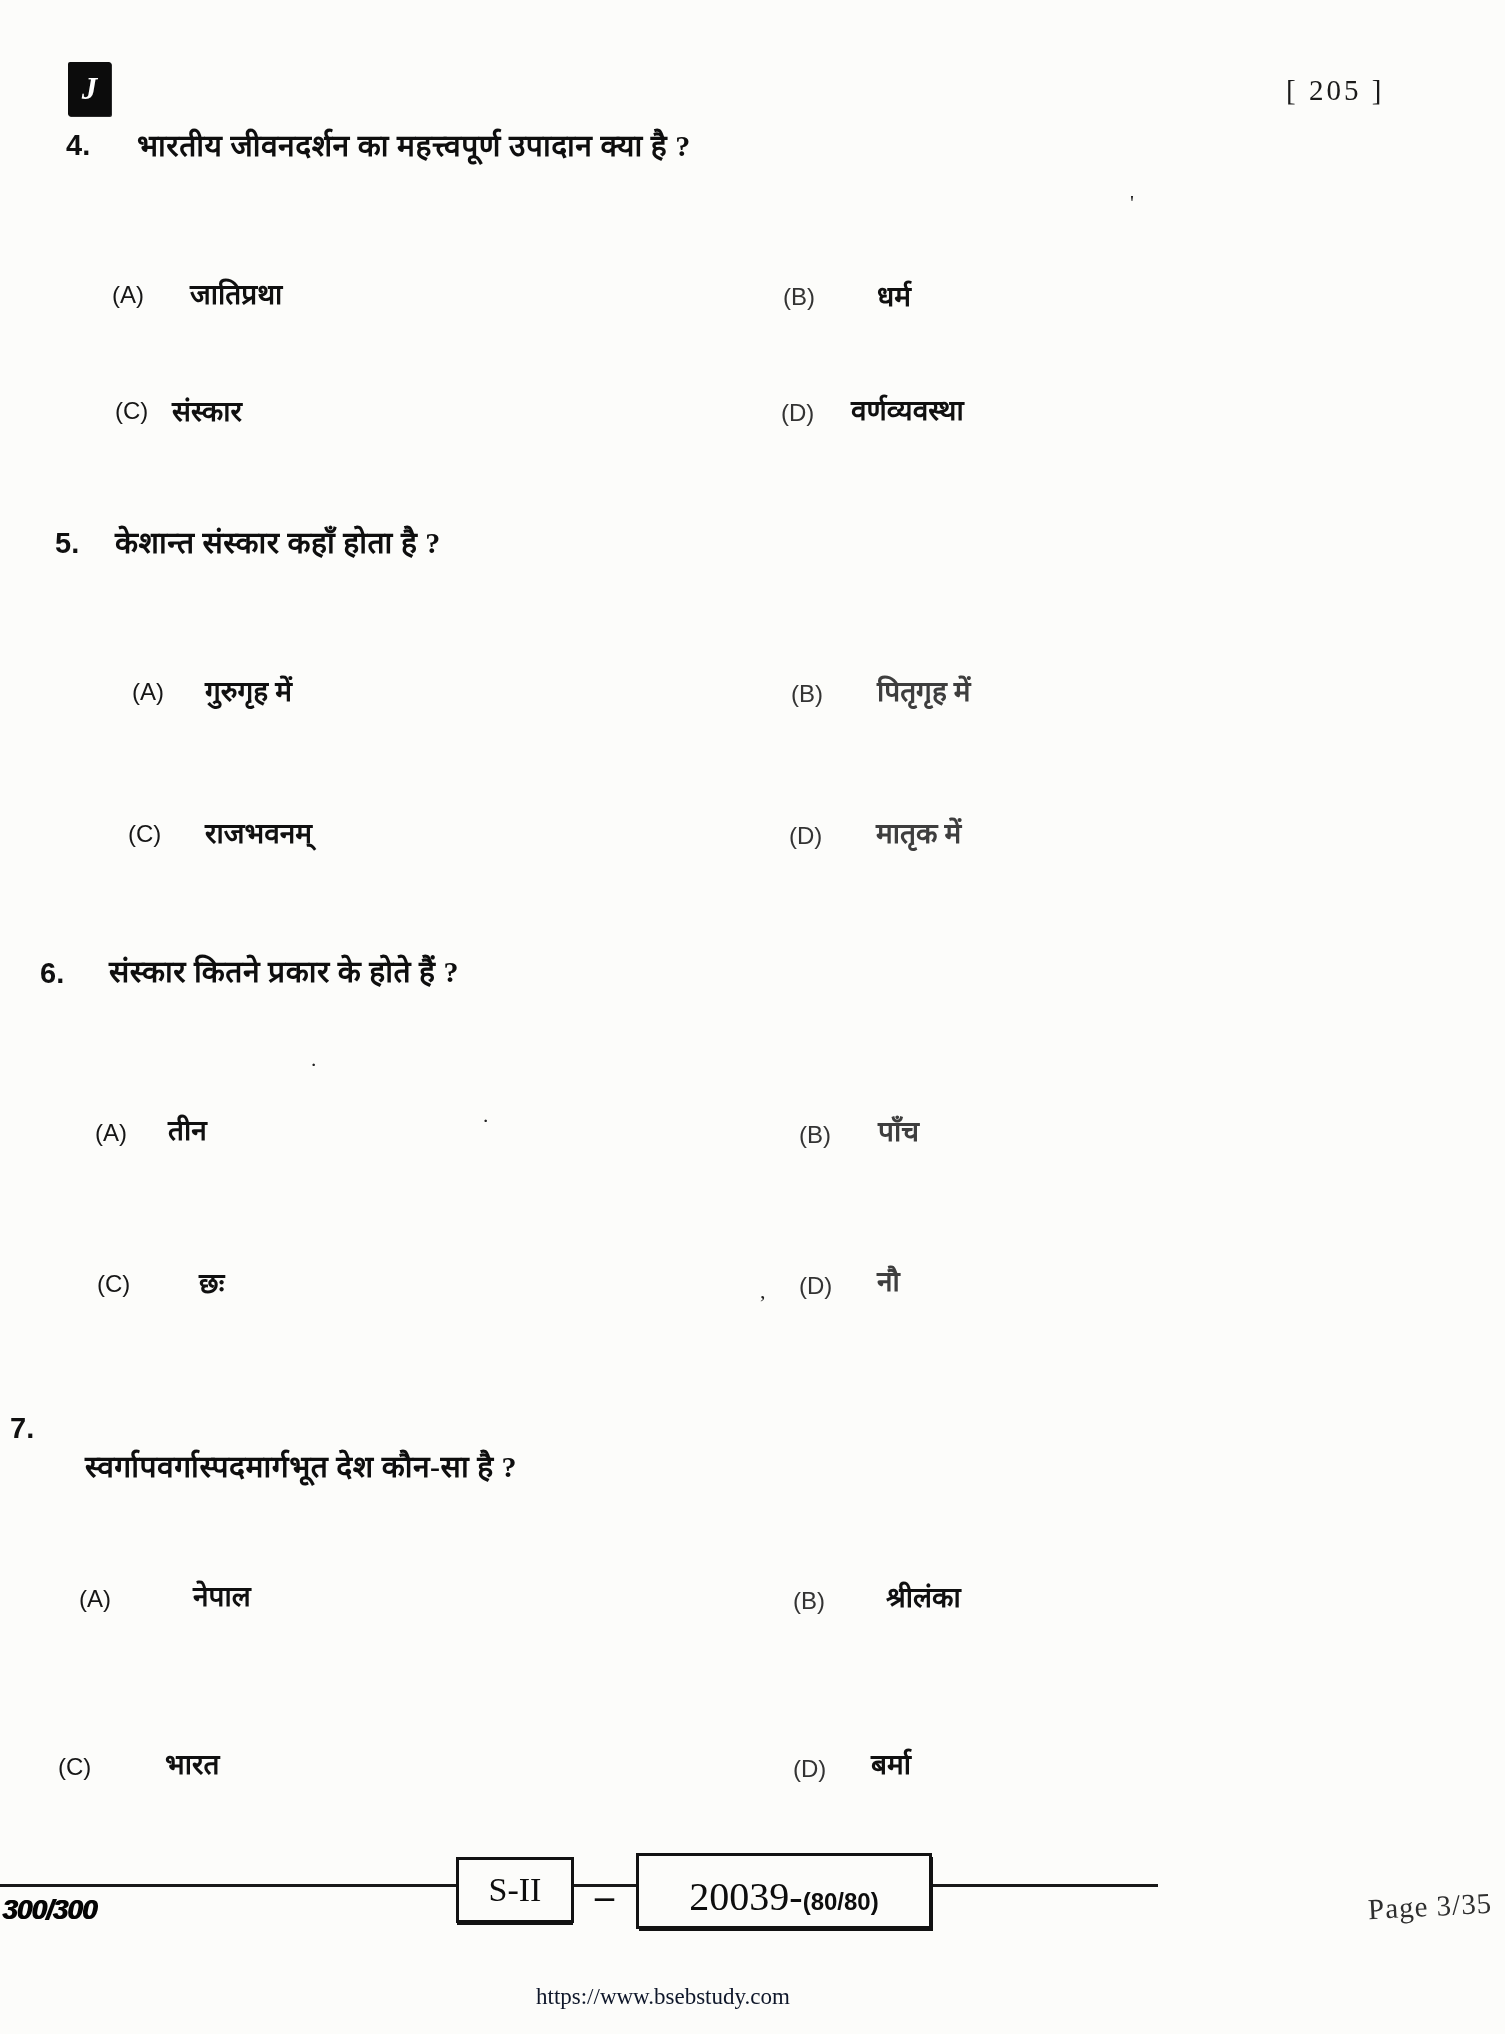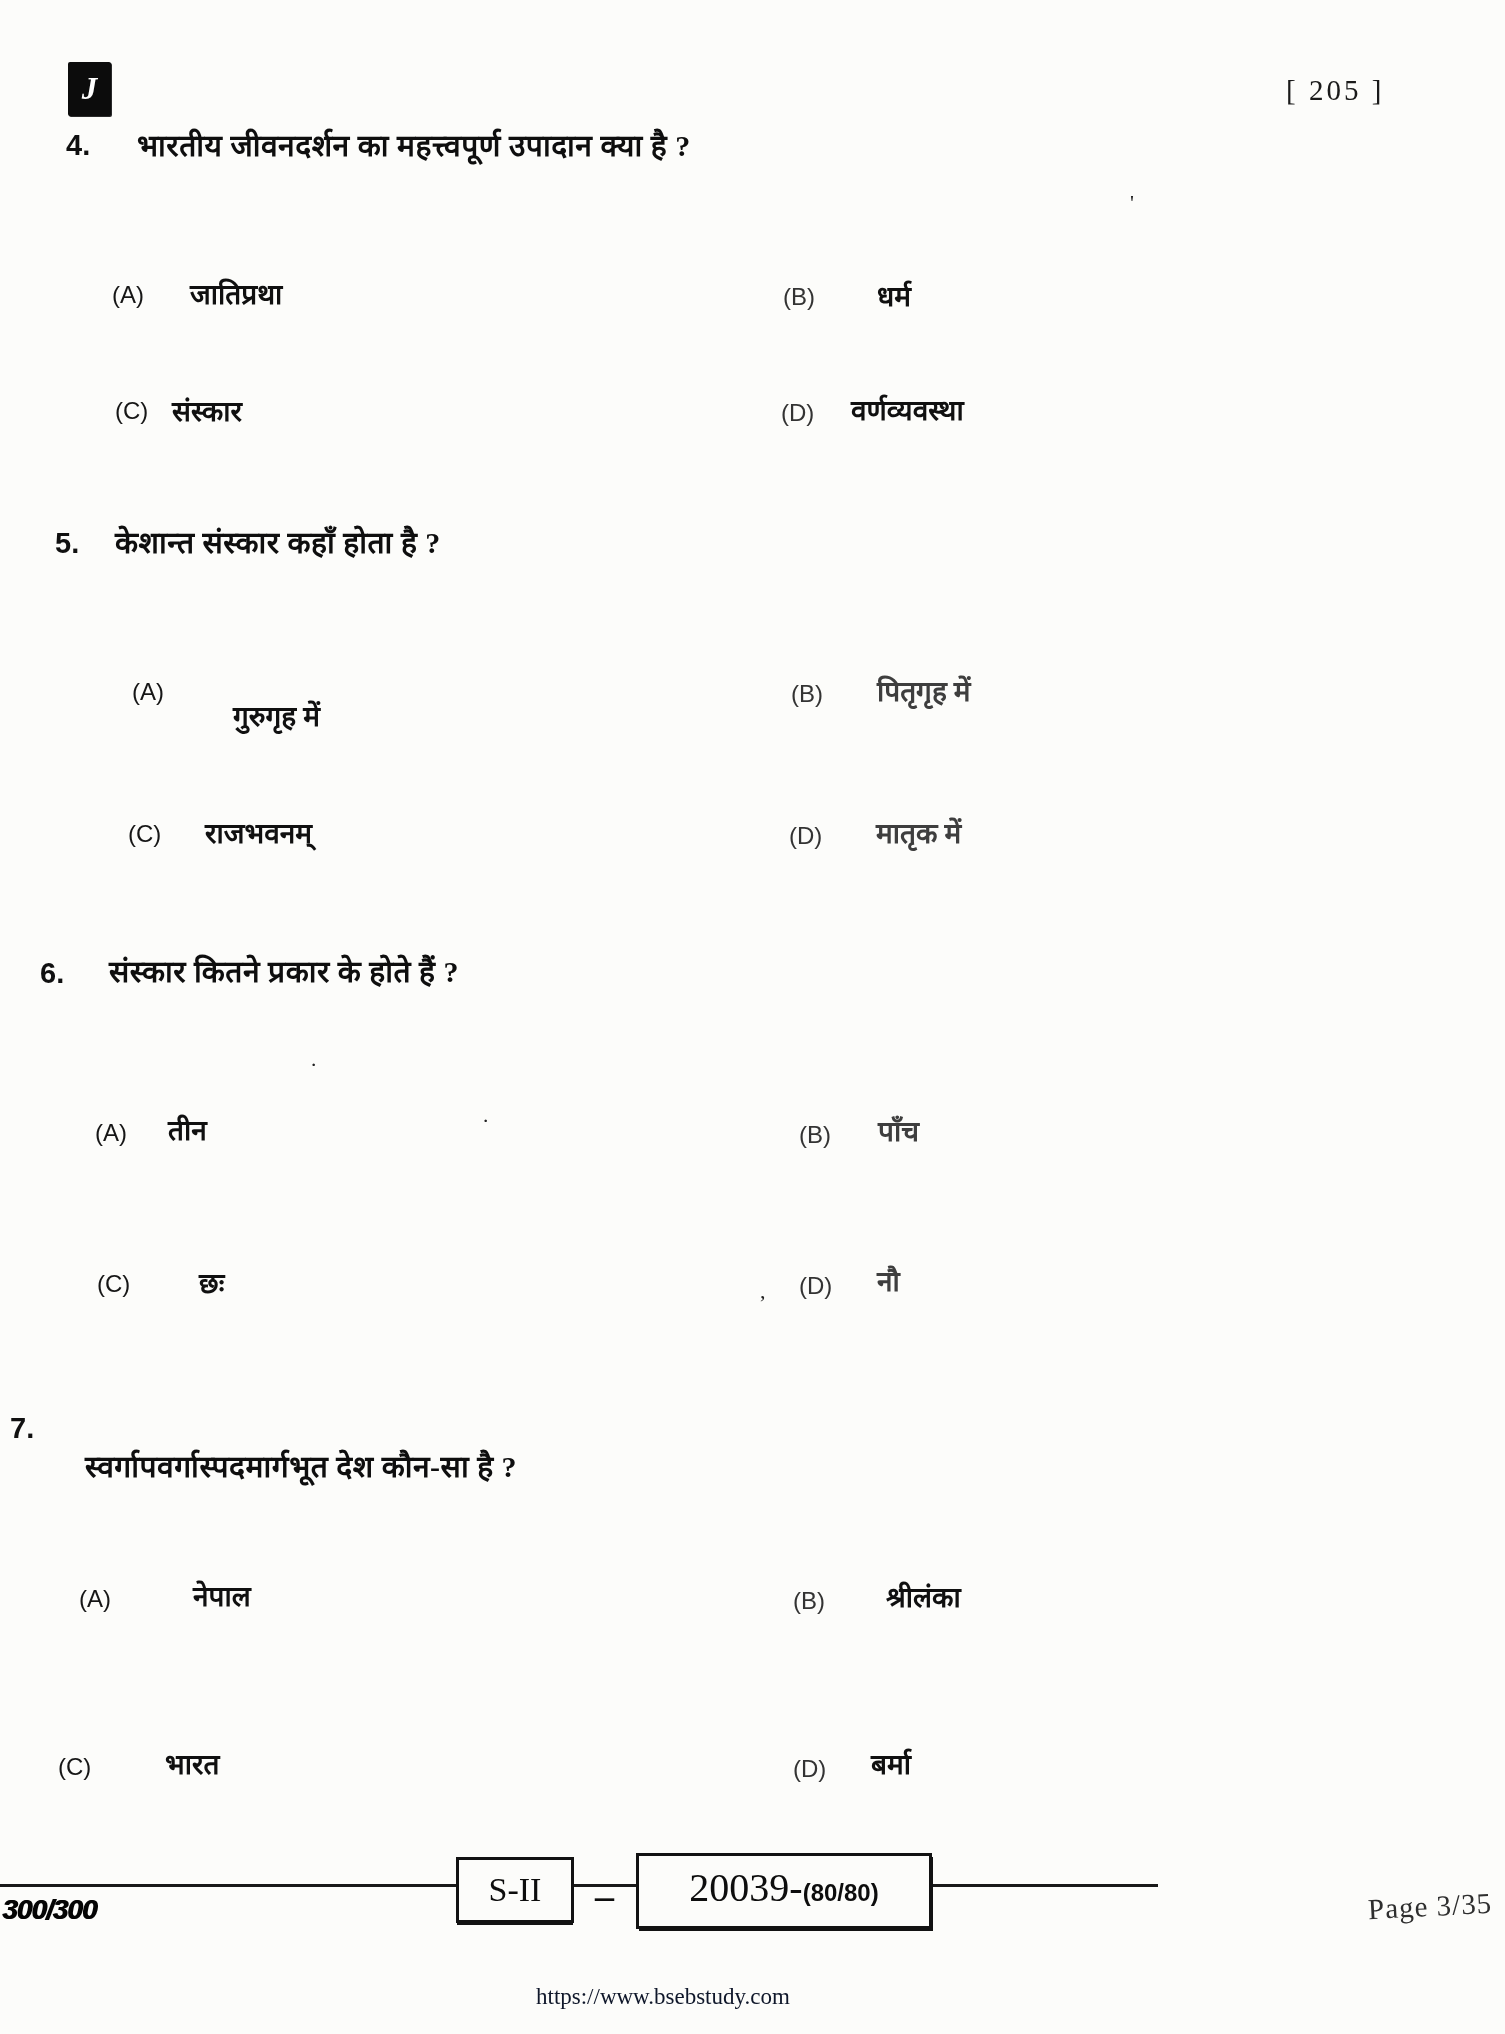--- a/index.html
+++ b/index.html
@@ -47,21 +47,21 @@
     display:flex; align-items:center; justify-content:center;
     font-size:34px; color:#0d0d0d;
     box-shadow:0 3px 0 -1px #121212;
   }
   .foot-dash { left:595px; top:1874px; font-size:38px; font-weight:bold; color:#0d0d0d; }
   .code-box {
     left:636px; top:1853px; width:296px; height:76px;
     border:3px solid #121212; background:#fcfcfa;
     display:flex; align-items:baseline; justify-content:center;
     box-shadow:2px 3px 0 -1px #121212;
-    padding-top:8px;
+    padding-top:17px;
   }
   .code-main { font-size:40px; color:#0d0d0d; }
   .code-sub  { font-family:"Liberation Sans", sans-serif; font-weight:bold; font-size:24px; color:#0d0d0d; }
   .page-label {
     left:1368px; top:1890px; font-size:29px; color:#2e2e2e;
     transform:rotate(-3deg); letter-spacing:1px;
   }
   .site-url { left:536px; top:1984px; font-size:23px; color:#0f172a; }
 </style>
 </head>
@@ -79,21 +79,21 @@
   <span class="abs olabel faint-label" style="left:783px; top:283px;">(B)</span>
   <span class="abs otext" style="left:877px; top:276px;">धर्म</span>
   <span class="abs olabel" style="left:115px; top:397px;">(C)</span>
   <span class="abs otext" style="left:172px; top:391px;">संस्कार</span>
   <span class="abs olabel faint-label" style="left:781px; top:399px;">(D)</span>
   <span class="abs otext" style="left:851px; top:390px;">वर्णव्यवस्था</span>
 
   <span class="abs qnum" style="left:55px;  top:527px;">5.</span>
   <span class="abs qtext" style="left:115px; top:521px;">केशान्त संस्कार कहाँ होता है ?</span>
   <span class="abs olabel" style="left:132px; top:678px;">(A)</span>
-  <span class="abs otext" style="left:205px; top:696px;margin-left:28px;">गुरुगृह में</span>
+  <span class="abs otext" style="left:205px; top:671px;">गुरुगृह में</span>
   <span class="abs olabel faint-label" style="left:791px; top:680px;">(B)</span>
   <span class="abs otext faint" style="left:877px; top:671px;">पितृगृह में</span>
   <span class="abs olabel" style="left:128px; top:820px;">(C)</span>
   <span class="abs otext" style="left:205px; top:813px;">राजभवनम्</span>
   <span class="abs olabel faint-label" style="left:789px; top:822px;">(D)</span>
   <span class="abs otext faint" style="left:876px; top:813px;">मातृक में</span>
 
   <span class="abs qnum" style="left:40px;  top:957px;">6.</span>
   <span class="abs qtext" style="left:109px; top:950px;">संस्कार कितने प्रकार के होते हैं ?</span>
   <span class="abs olabel" style="left:95px;  top:1119px;">(A)</span>

